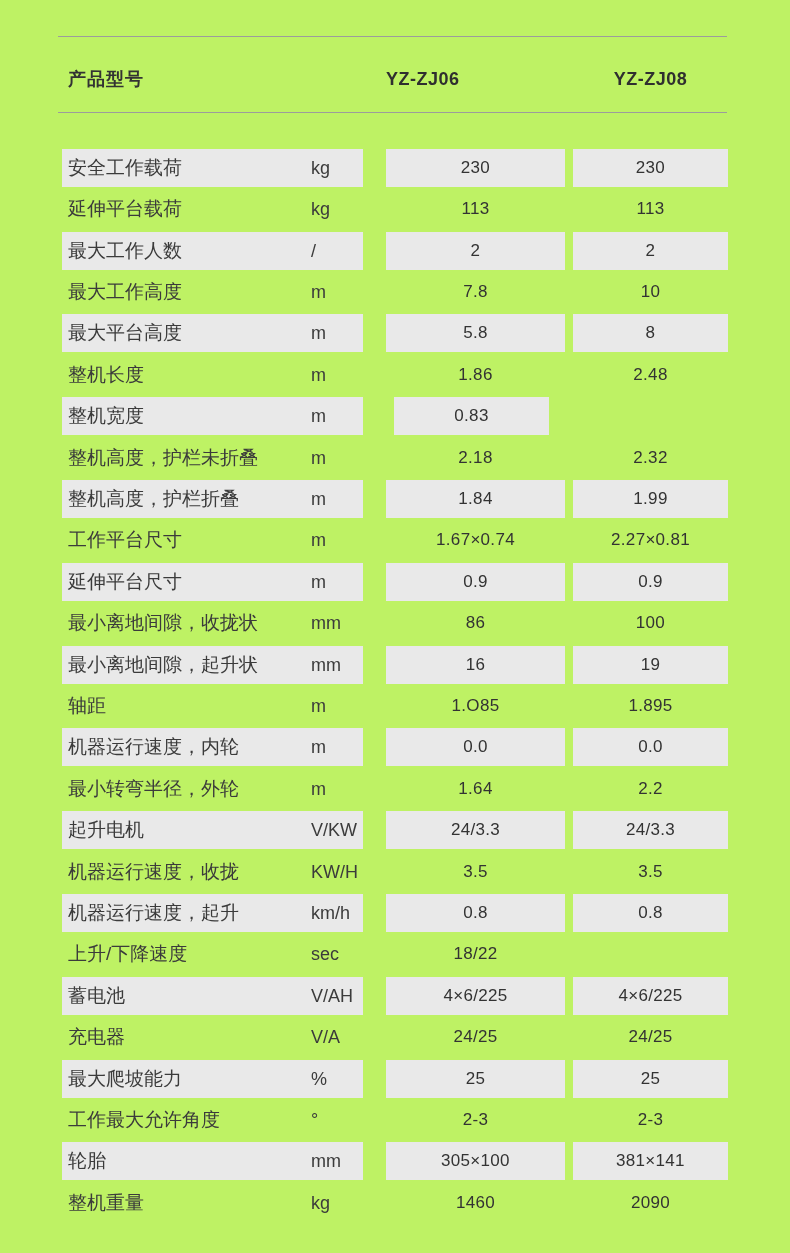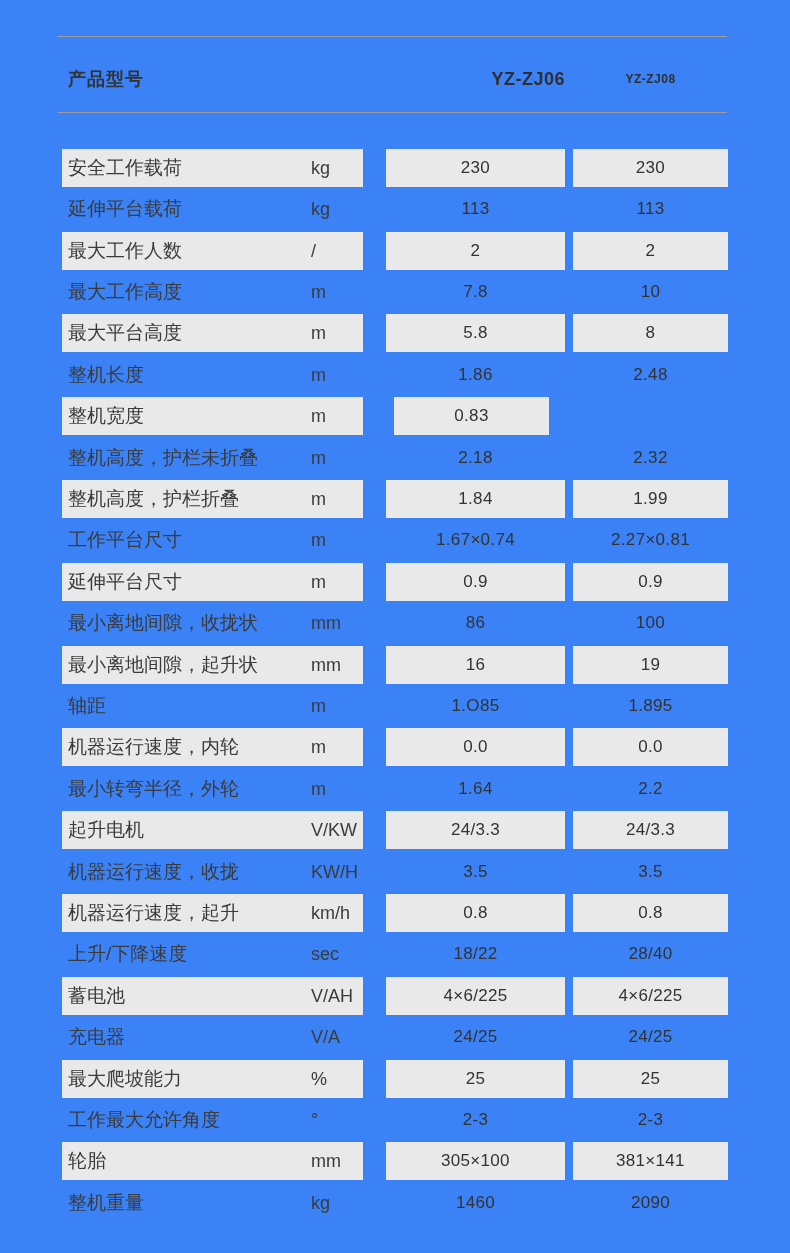--- a/index.html
+++ b/index.html
@@ -1,30 +1,30 @@
 <!DOCTYPE html>
 <html><head>
 <meta charset="utf-8">
 <style>
   html,body{margin:0;padding:0;background:#ffffff;}
   body{width:790px;height:1253px;font-family:"Liberation Sans","DejaVu Sans",sans-serif;}
-  .page{position:relative;width:790px;height:1253px;background:#3b82f6;overflow:hidden;}
+  .page{position:relative;width:790px;height:1253px;background:#bef264;overflow:hidden;}
 
   .divider{position:absolute;left:58px;width:669px;height:1px;background:#9c9c9c;}
   .divider-top{top:36px;}
   .divider-bottom{top:112px;}
 
   .header-row{position:absolute;left:62px;top:36px;width:666px;height:76px;
               display:flex;align-items:center;padding-top:10px;box-sizing:border-box;}
   .hcol-label{width:301px;padding-left:6px;box-sizing:border-box;
               font-size:18px;font-weight:600;color:#333333;letter-spacing:1px;}
   .hgap1{width:23px;}
-  .hcol-a{width:179px;text-align:right;font-size:18px;font-weight:600;color:#2f2f2f;letter-spacing:0.5px;}
+  .hcol-a{width:179px;text-align:left;font-size:18px;font-weight:600;color:#2f2f2f;letter-spacing:0.5px;}
   .hgap2{width:8px;}
-  .hcol-b{width:155px;text-align:center;font-size:12px;font-weight:600;color:#2f2f2f;letter-spacing:0.5px;}
+  .hcol-b{width:155px;text-align:center;font-size:18px;font-weight:600;color:#2f2f2f;letter-spacing:0.5px;}
 
   .rows{position:absolute;left:62px;top:147px;width:666px;}
   .row{display:flex;align-items:center;height:41.42px;}
   .cell{height:38px;display:flex;align-items:center;box-sizing:border-box;}
   .c-label{width:301px;position:relative;padding-left:6px;
            font-size:19px;color:#3b3b3b;white-space:nowrap;}
   .c-unit{position:absolute;left:249px;top:50%;transform:translateY(-50%);
           font-size:18px;color:#3b3b3b;}
   .c-gap1{width:23px;height:38px;}
   .c-gap2{width:8px;height:38px;}
@@ -242,21 +242,20 @@
         <div class="cell c-val-b">0.8</div>
       </div>
       <div class="row">
         <div class="cell c-label">
           <span>上升/下降速度</span>
           <span class="c-unit">sec</span>
         </div>
         <div class="c-gap1"></div>
         <div class="cell c-val-a">18/22</div>
         <div class="c-gap2"></div>
-        <div class="cell c-val-b">28/40</div>
       </div>
       <div class="row stripe">
         <div class="cell c-label">
           <span>蓄电池</span>
           <span class="c-unit">V/AH</span>
         </div>
         <div class="c-gap1"></div>
         <div class="cell c-val-a">4×6/225</div>
         <div class="c-gap2"></div>
         <div class="cell c-val-b">4×6/225</div>

